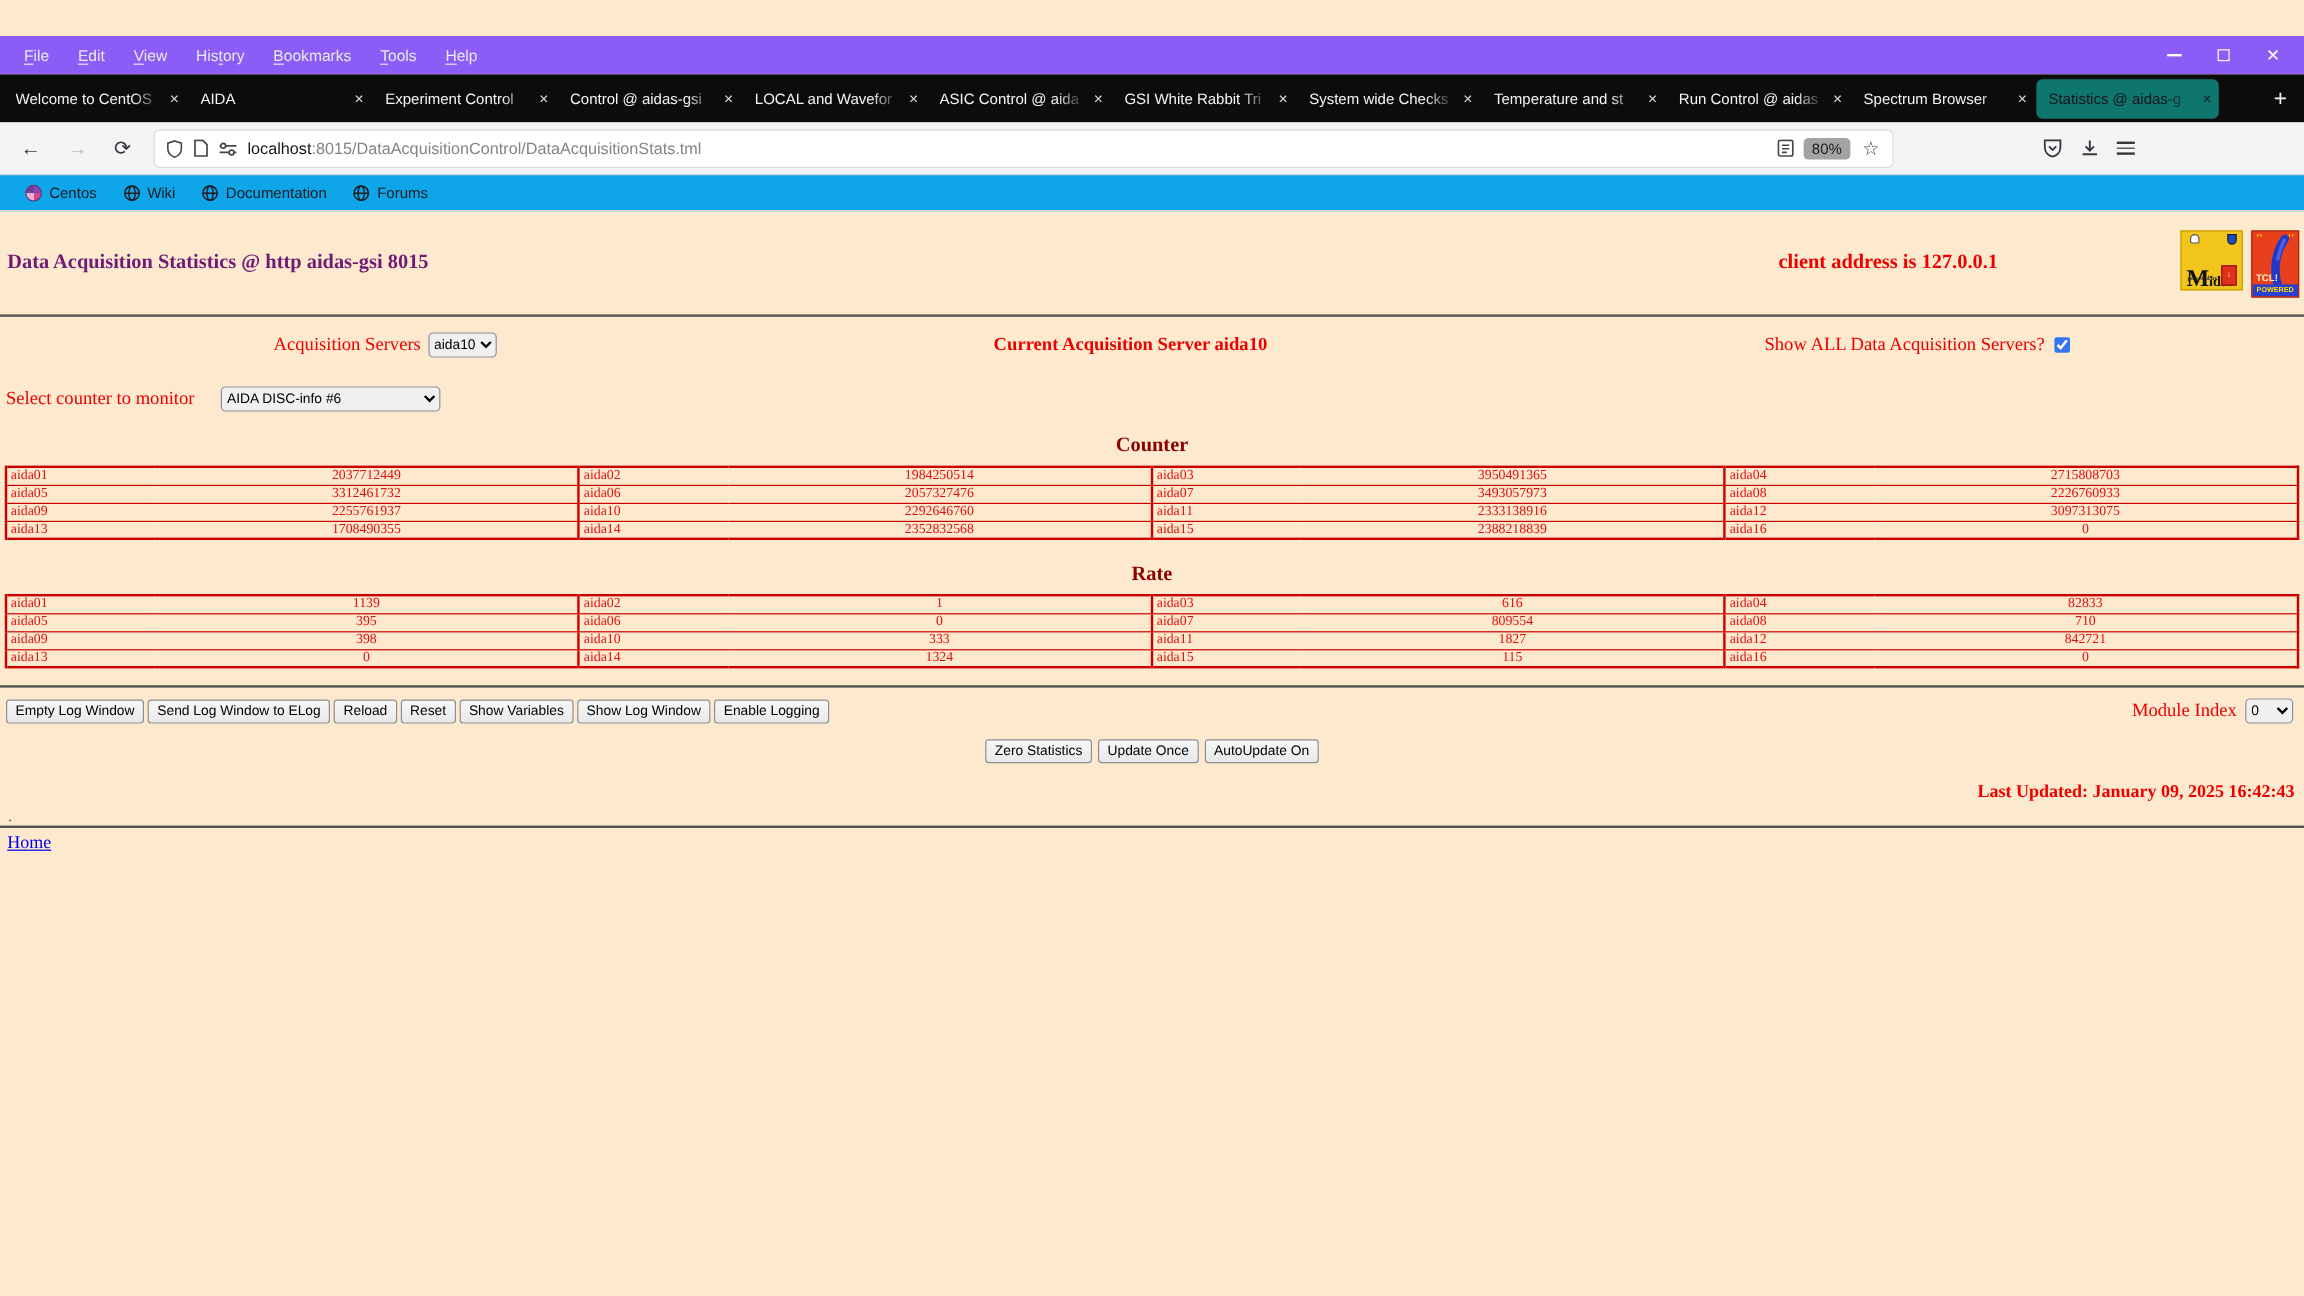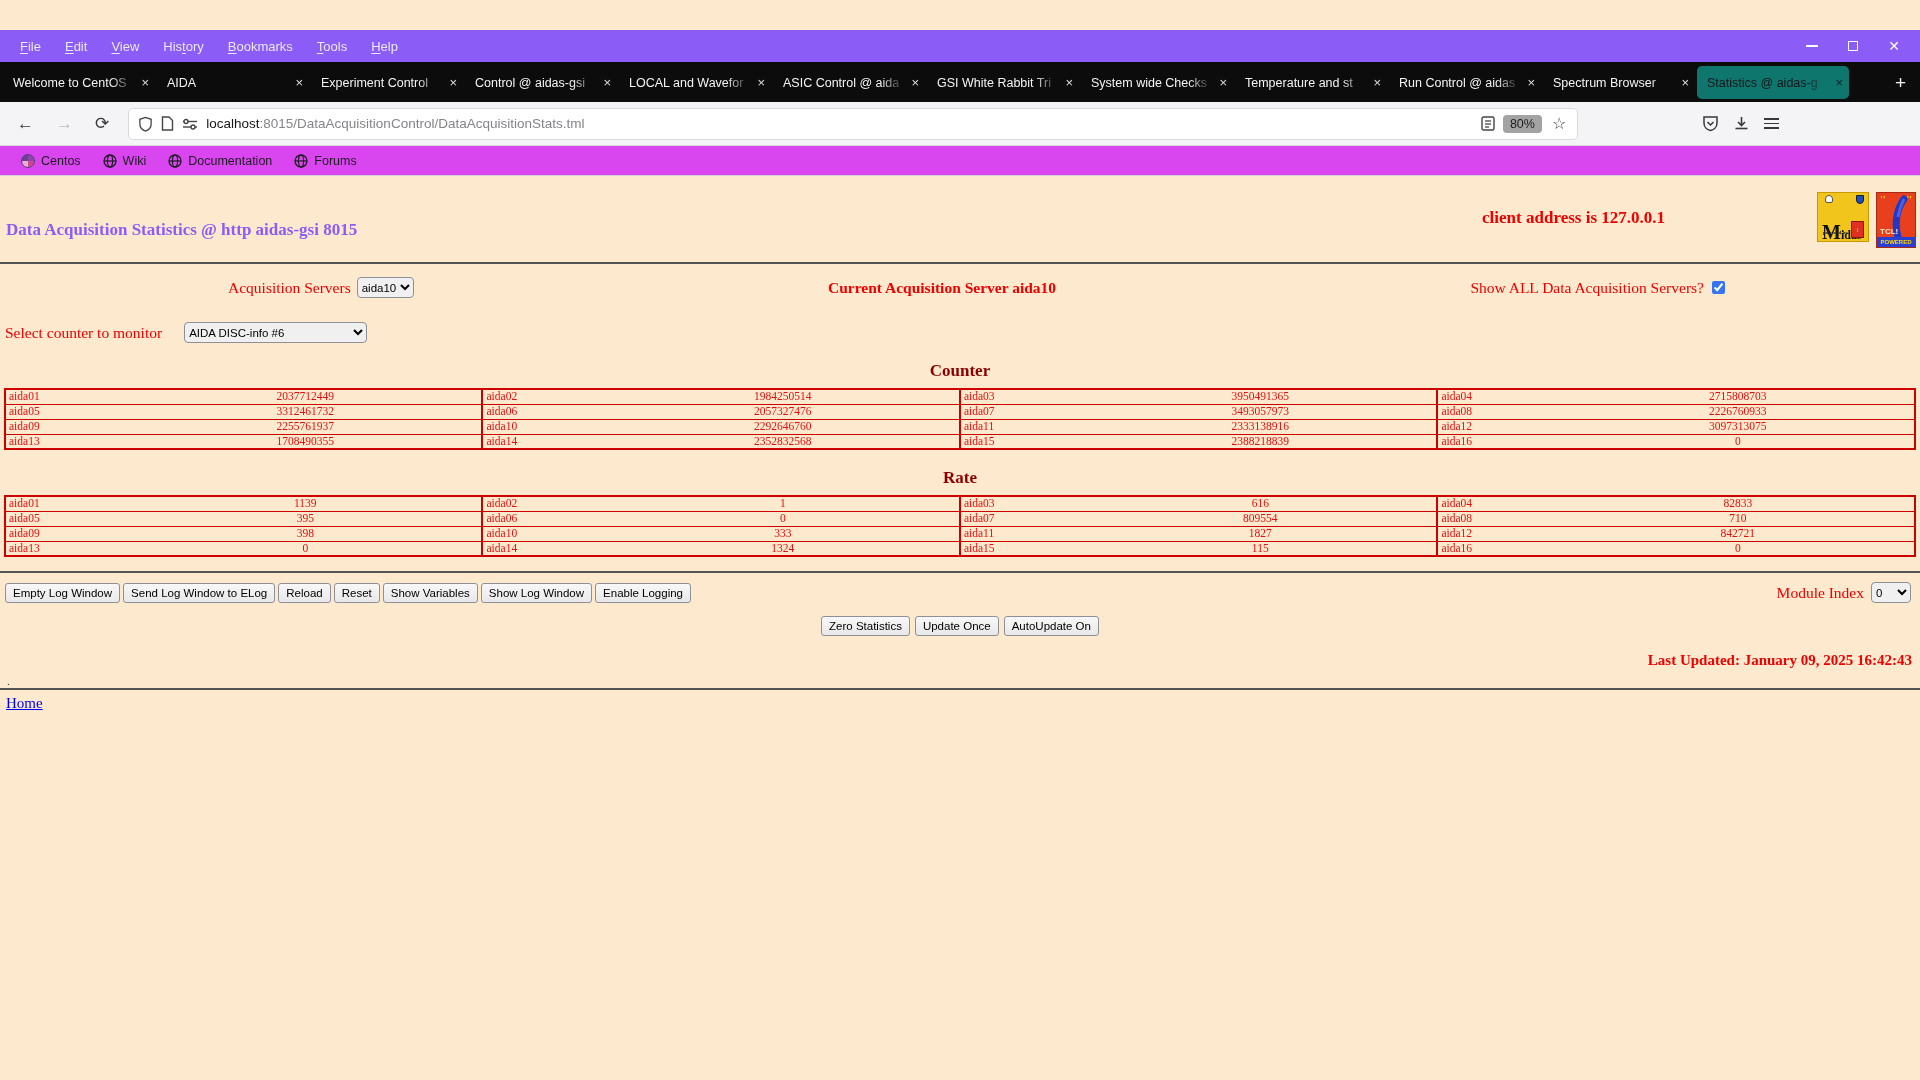--- a/index.html
+++ b/index.html
@@ -54,34 +54,34 @@
   .url-text { flex:1; white-space:nowrap; overflow:hidden; }
   .url-host { color:#17171b; }
   .url-path { color:#84848a; }
   .zoom-badge { background:#a3a3a3; border-radius:4px; padding:2px 7px; font-size:12.5px; color:#1b1b1f; }
   .star-btn { font-size:16px; color:#3c3c41; padding:0 2px; }
   .nav-right { display:flex; align-items:center; gap:14px; margin-left:118px; padding-right:12px; }
   .hamburger { display:inline-block; }
   .hamburger i { display:block; width:15px; height:1.7px; background:#37373c; margin:3px 0; }
 
   .bookmarksbar {
-    height:30px; background:#d946ef; border-bottom:1px solid #d2d2d6;
+    height:30px; background:#0ea5e9; border-bottom:1px solid #d2d2d6;
     display:flex; align-items:center; padding-left:10px; font-size:12.5px; color:#1c1c20;
   }
   .bookmark { display:flex; align-items:center; gap:6px; padding:0 11px; }
   .centos-icon {
     width:14px; height:14px; border-radius:50%;
     background:conic-gradient(#8e44ad 0 25%, #d0488f 25% 50%, #e8aed3 50% 75%, #6d3f96 75% 100%);
     border:1px solid #5e3b7d;
   }
 
   
   .page { font-family:"Liberation Serif", serif; }
   .header-row { display:flex; align-items:flex-start; padding:8px 2px 0 6px; }
-  .page-title { color:#8b5cf6; font-weight:bold; font-size:17px; margin-top:36px; }
+  .page-title { color:#701a75; font-weight:bold; font-size:17px; margin-top:24px; }
   .client-address { margin-left:auto; margin-right:152px; color:#ee0000; font-weight:bold; font-size:17px; margin-top:24px; }
   .logos { display:flex; gap:7px; margin-top:8px; margin-right:2px; }
 
   .midas-logo { width:52px; height:50px; background:#f2c51d; position:relative; overflow:hidden; border:1px solid #c79a00;}
   .midas-top { display:flex; justify-content:space-between; padding:2px 4px 0 7px; }
   .midas-dome { width:8px; height:8px; background:#fff; border-radius:50% 50% 2px 2px; border:1px solid #555; }
   .midas-shield { width:8px; height:9px; background:#1e4fbd; border-radius:0 0 4px 4px; border:1px solid #123; }
   .midas-word { position:absolute; left:4px; top:28px; color:#111; font-family:"Liberation Serif",serif; }
   .midas-word b { font-size:20px; }
   .midas-word span { font-size:12px; font-weight:bold; }

